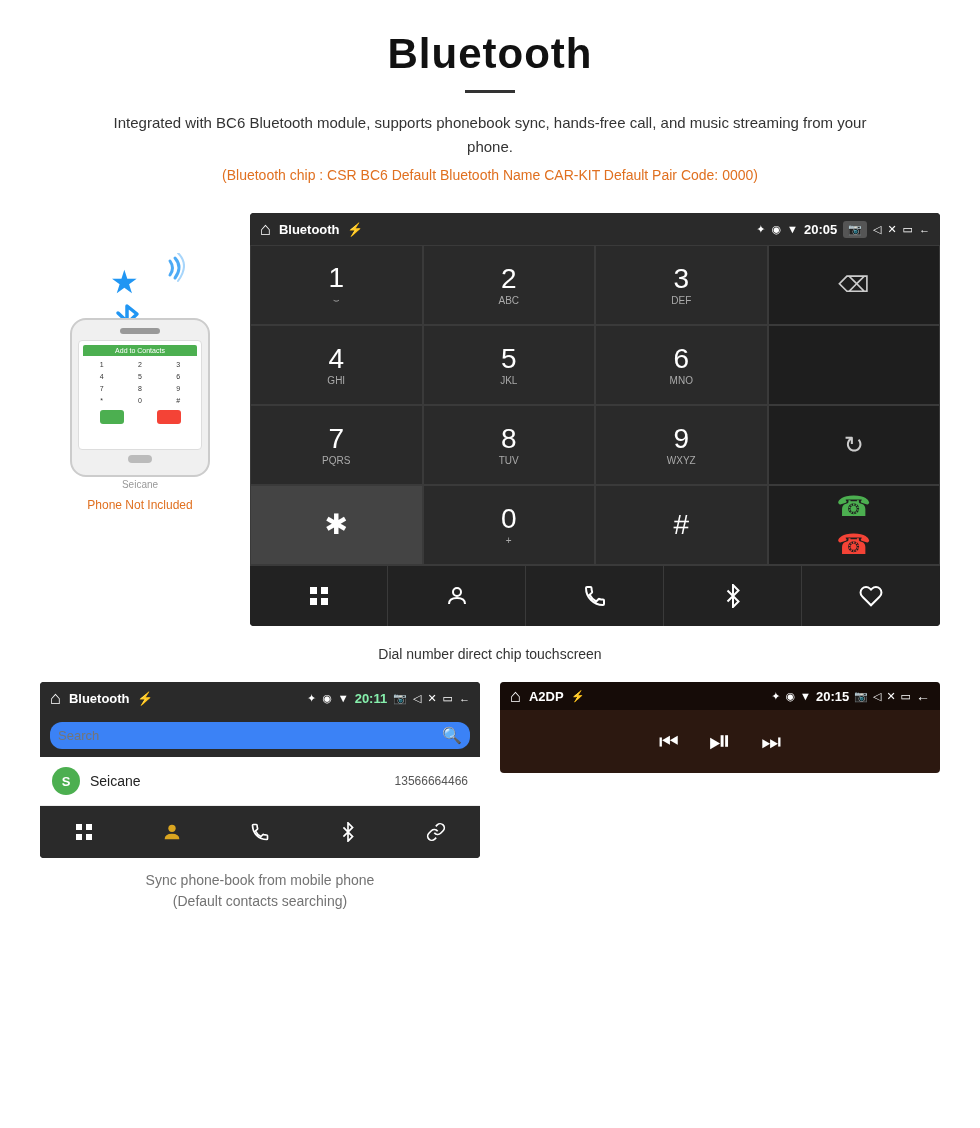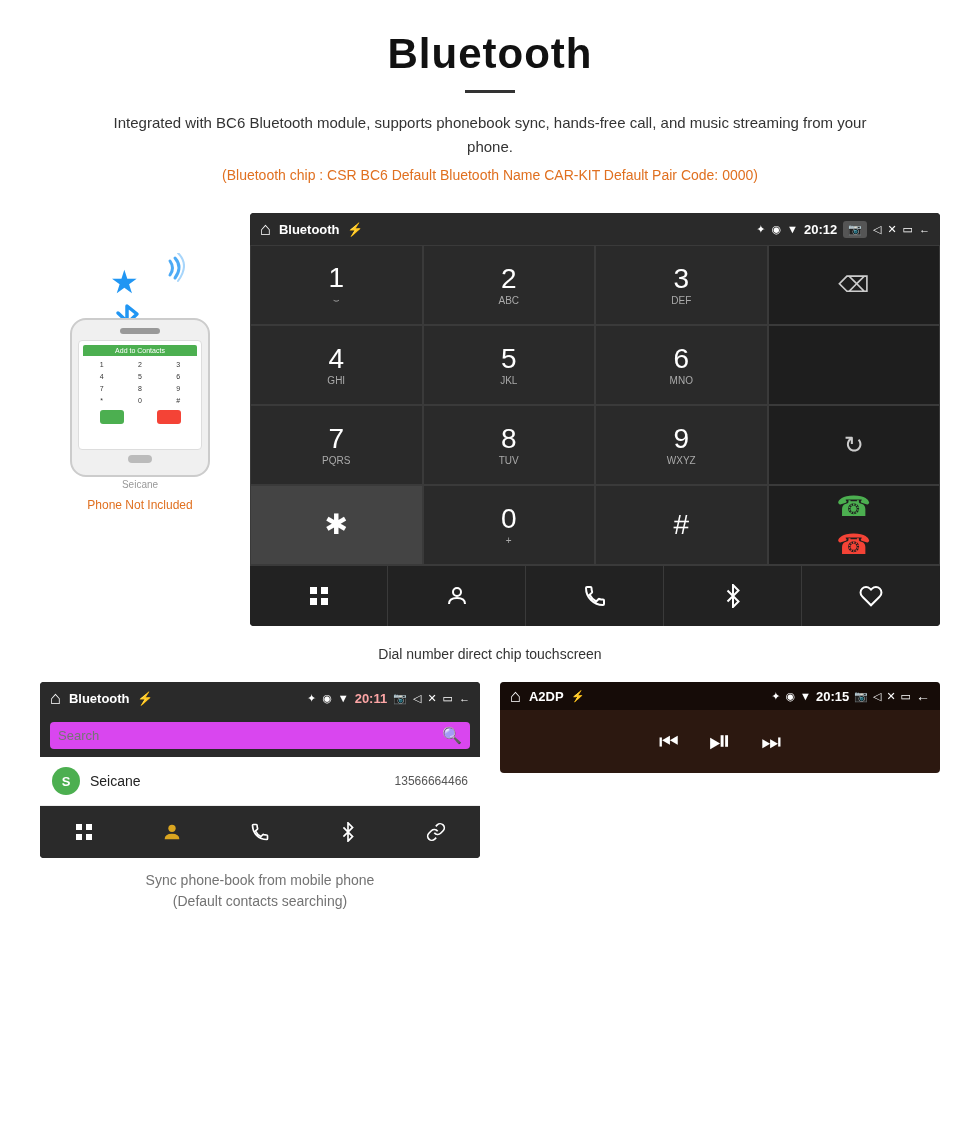--- a/index.html
+++ b/index.html
@@ -309,22 +309,22 @@
 
     
     .phonebook-screen {
       
     }
     .search-bar-row {
       padding: 8px 10px;
       background: #2a2a2a;
     }
     .search-bar {
-      background: #d946ef;
-      border-radius: 4px;
+      background: #3b82f6;
+      border-radius: 12px;
       display: flex;
       align-items: center;
       padding: 4px 8px;
       gap: 6px;
     }
     .search-bar input {
       background: transparent;
       border: none;
       font-size: 13px;
       color: #333;
@@ -561,21 +561,21 @@
       <div class="status-bar">
         <div class="status-bar-left">
           <span class="home-icon">⌂</span>
           <span class="status-bar-center">Bluetooth</span>
           <span class="status-icon">⚡</span>
         </div>
         <div class="status-bar-right">
           <span>✦</span>
           <span>◉</span>
           <span>▼</span>
-          <span class="status-time">20:12</span>
+          <span class="status-time">20:05</span>
           <span class="camera-btn">📷</span>
           <span>◁</span>
           <span>✕</span>
           <span>▭</span>
           <span>←</span>
         </div>
       </div>
 
       <div class="dialpad-container">
 
@@ -685,21 +685,21 @@
         <div class="status-bar">
           <div class="status-bar-left">
             <span class="home-icon">⌂</span>
             <span style="font-size:13px;color:#fff;font-weight:bold;">Bluetooth</span>
             <span style="font-size:13px;color:#fff;">⚡</span>
           </div>
           <div class="status-bar-right">
             <span>✦</span>
             <span>◉</span>
             <span>▼</span>
-            <span style="font-size:13px;color:#fca5a5;font-weight:bold;">20:11</span>
+            <span style="font-size:13px;color:#86efac;font-weight:bold;">20:11</span>
             <span>📷</span>
             <span>◁</span>
             <span>✕</span>
             <span>▭</span>
             <span>←</span>
           </div>
         </div>
 
         <div class="search-bar-row">
           <div class="search-bar">

